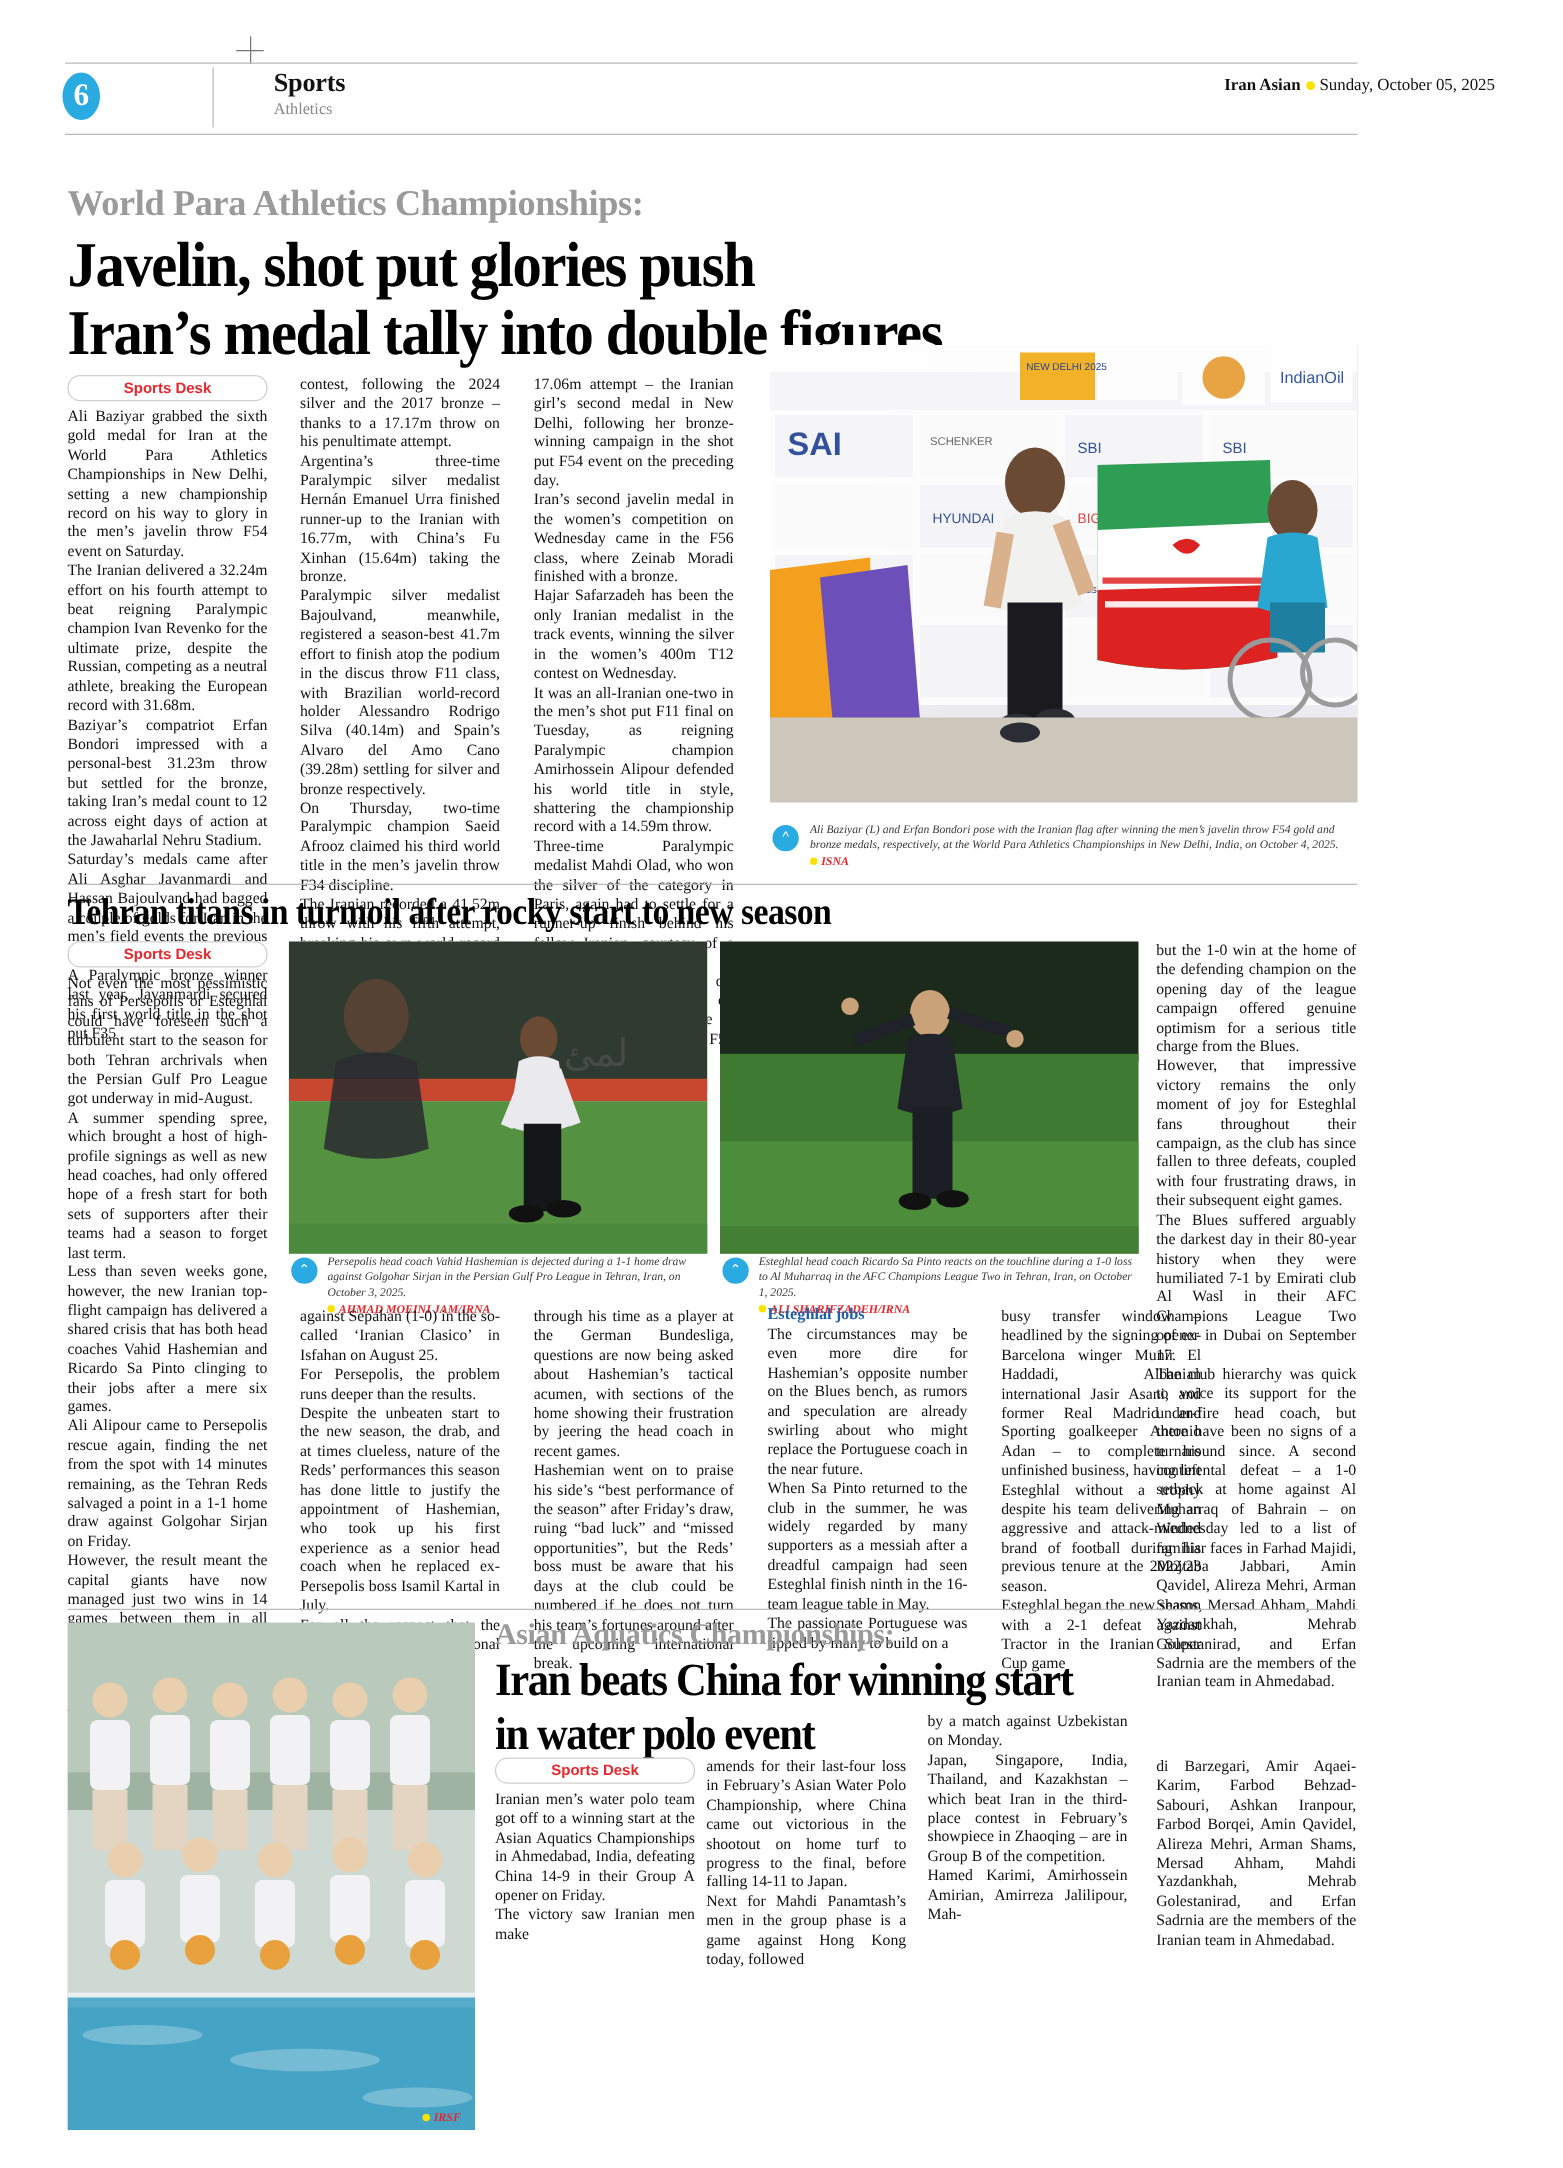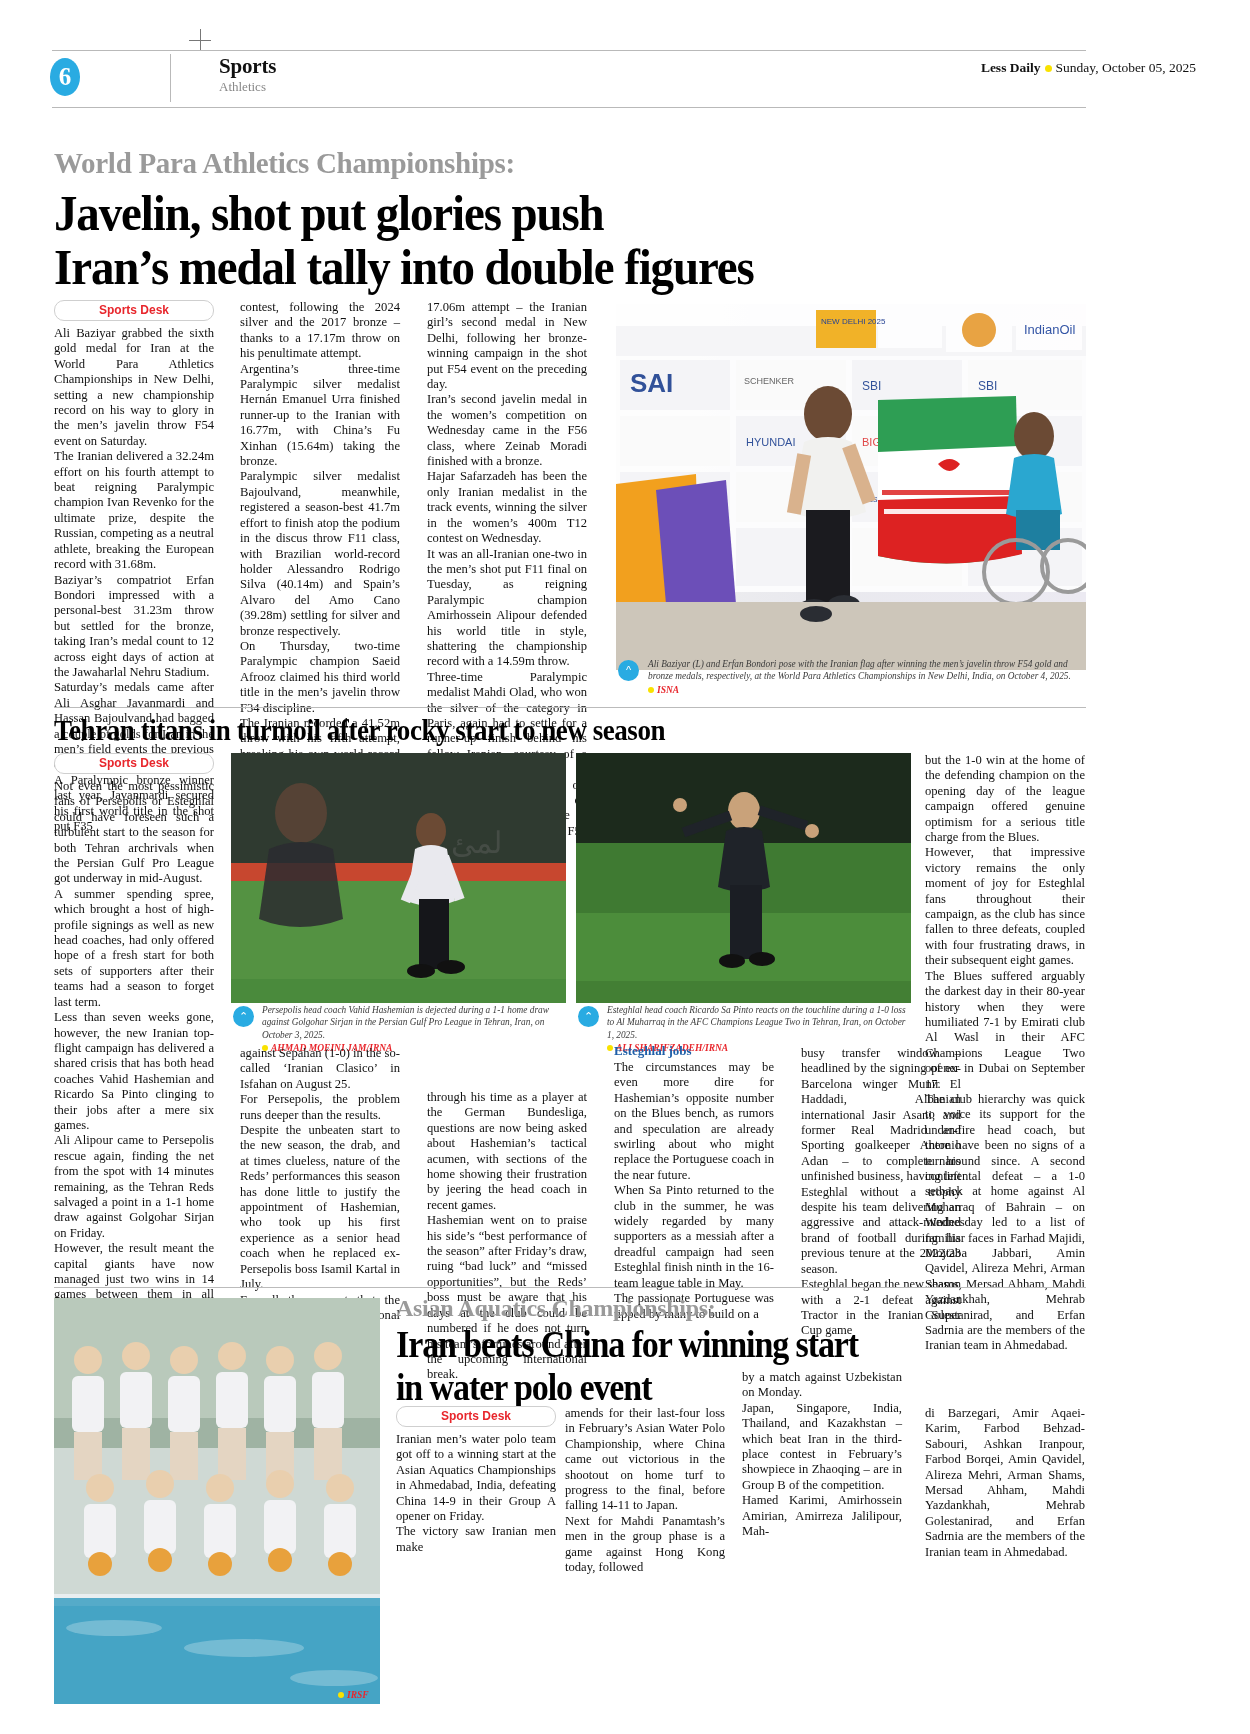--- a/index.html
+++ b/index.html
@@ -198,21 +198,21 @@
 
   <div class="crop-mark" style="left:189px; top:29px;"></div>
 
   <div class="masthead"></div>
   <div class="folio-badge">6</div>
   <div class="section-block">
     <div class="section-title">Sports</div>
     <div class="section-sub">Athletics</div>
   </div>
   <div class="masthead-right">
-    <b>Less Daily</b><span class="dot-yellow"></span><span>Sunday, October 05, 2025</span>
+    <b>Iran Asian</b><span class="dot-yellow"></span><span>Sunday, October 05, 2025</span>
   </div>
 
   <div style="position:absolute; left:54px; top:146px; width:1032px;">
     <div class="kicker">World Para Athletics Championships:</div>
   </div>
   <div style="position:absolute; left:54px; top:186px; width:1040px;">
     <div class="headline">Javelin, shot put glories push</div>
     <div class="headline">Iran’s medal tally into double figures</div>
   </div>
 
@@ -236,21 +236,21 @@
 
   <div class="col" style="left:427px; top:300px; width:160px;">
     <p>17.06m attempt – the Iranian girl’s second medal in New Delhi, following her bronze-winning campaign in the shot put F54 event on the preceding day.</p>
     <p>Iran’s second javelin medal in the women’s competition on Wednesday came in the F56 class, where Zeinab Moradi finished with a bronze.</p>
     <p>Hajar Safarzadeh has been the only Iranian medalist in the track events, winning the silver in the women’s 400m T12 contest on Wednesday.</p>
     <p>It was an all-Iranian one-two in the men’s shot put F11 final on Tuesday, as reigning Paralympic champion Amirhossein Alipour defended his world title in style, shattering the championship record with a 14.59m throw.</p>
     <p>Three-time Paralympic medalist Mahdi Olad, who won the silver of the category in Paris, again had to settle for a runner-up finish behind his fellow Iranian, courtesy of a season-best 14.23 throw.</p>
     <p>Amanollah Papi got Iran off the mark in New Delhi on Sunday, winning a bronze in the men’s javelin throw F57 event.</p>
   </div>
 
-  <div class="photo" style="left:616px; top:304px; width:470px; height:366px;">
+  <div class="photo" style="left:616px; top:276px; width:470px; height:366px;">
     <svg class="sky" viewBox="0 0 470 366" preserveAspectRatio="none">
       <defs>
         <linearGradient id="bwall" x1="0" y1="0" x2="1" y2="0">
           <stop offset="0%" stop-color="#f0f0f0"></stop>
             <stop offset="40%" stop-color="#e9e9ee"></stop>
           <stop offset="100%" stop-color="#eceaf2"></stop>
         </linearGradient>
       </defs>
       <rect x="0" y="0" width="470" height="300" fill="url(#bwall)"></rect>
       <rect x="0" y="300" width="470" height="66" fill="#cfc8bd"></rect>
@@ -424,21 +424,21 @@
     </div>
   </div>
 
   <div class="col" style="left:240px; top:1046px; width:160px;">
     <p>against Sepahan (1-0) in the so-called ‘Iranian Clasico’ in Isfahan on August 25.</p>
     <p>For Persepolis, the problem runs deeper than the results.</p>
     <p>Despite the unbeaten start to the new season, the drab, and at times clueless, nature of the Reds’ performances this season has done little to justify the appointment of Hashemian, who took up his first experience as a senior head coach when he replaced ex-Persepolis boss Isamil Kartal in July.</p>
     <p>For all the respect that the former Iran international earned</p>
   </div>
 
-  <div class="col" style="left:427px; top:1046px; width:160px;margin-top:44px;">
+  <div class="col" style="left:427px; top:1046px; width:160px;">
     <p>through his time as a player at the German Bundesliga, questions are now being asked about Hashemian’s tactical acumen, with sections of the home showing their frustration by jeering the head coach in recent games.</p>
     <p>Hashemian went on to praise his side’s “best performance of the season” after Friday’s draw, ruing “bad luck” and “missed opportunities”, but the Reds’ boss must be aware that his days at the club could be numbered if he does not turn his team’s fortunes around after the upcoming international break.</p>
   </div>
 
   <div class="col" style="left:614px; top:1042px; width:160px;">
     <div class="subhead-blue">Esteghlal jobs</div>
     <p>The circumstances may be even more dire for Hashemian’s opposite number on the Blues bench, as rumors and speculation are already swirling about who might replace the Portuguese coach in the near future.</p>
     <p>When Sa Pinto returned to the club in the summer, he was widely regarded by many supporters as a messiah after a dreadful campaign had seen Esteghlal finish ninth in the 16-team league table in May.</p>
     <p>The passionate Portuguese was tipped by many to build on a</p>
   </div>

